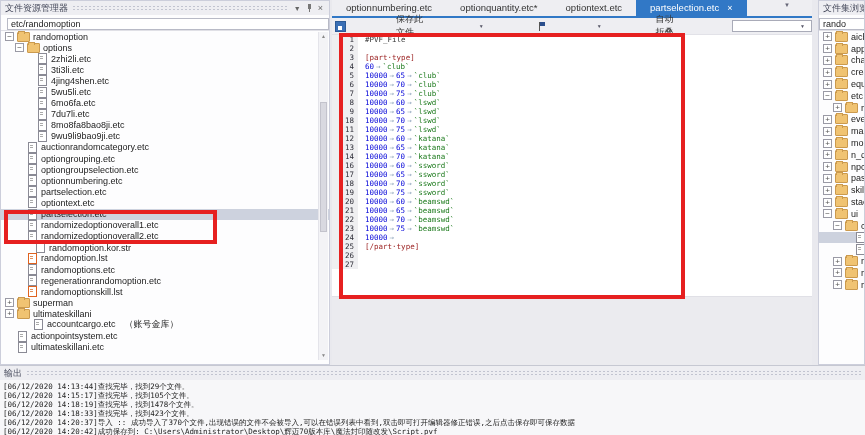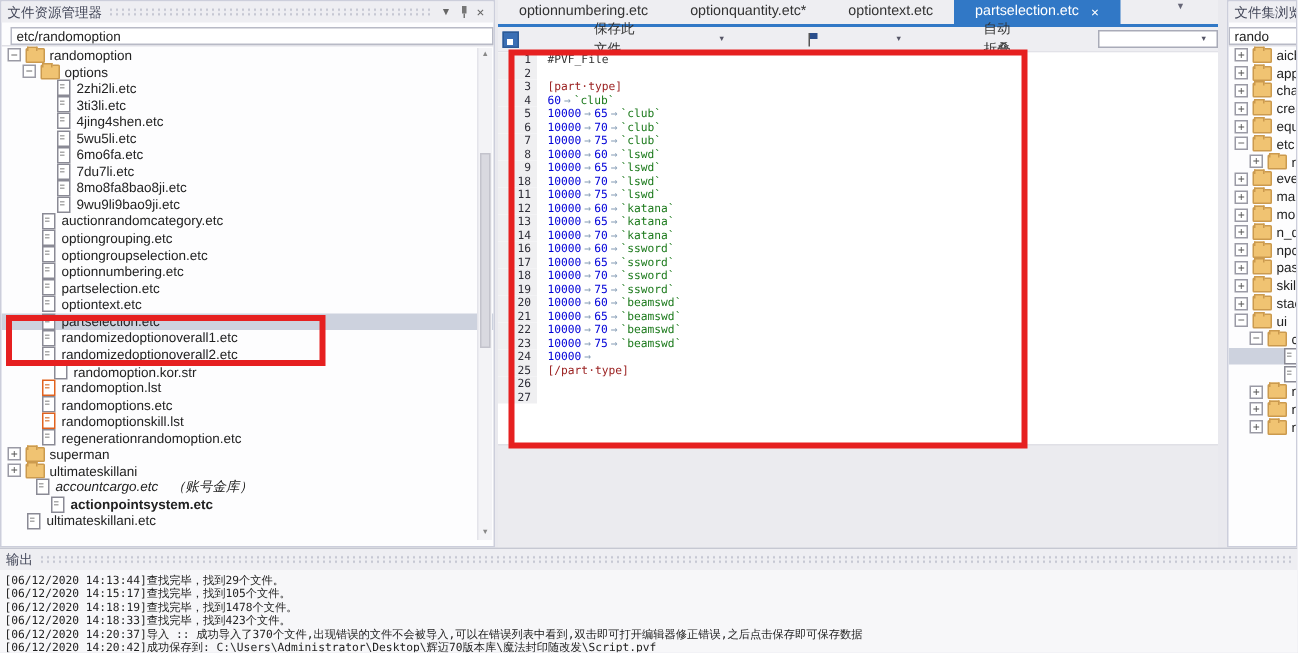--- a/index.html
+++ b/index.html
@@ -187,44 +187,44 @@
           <span class="ficon lst"></span>
           <span>randomoption.lst</span>
         </div>
         <div class="trow" style="height: 11.1px; padding-left: 14px;">
           <span class="spacer"></span>
           <span class="ficon etc"></span>
           <span>randomoptions.etc</span>
         </div>
         <div class="trow" style="height: 11.1px; padding-left: 14px;">
           <span class="spacer"></span>
+          <span class="ficon etc"></span>
+          <span>regenerationrandomoption.etc</span>
+        </div>
+        <div class="trow" style="height: 11.1px; padding-left: 14px;">
+          <span class="spacer"></span>
           <span class="ficon lst"></span>
           <span>randomoptionskill.lst</span>
         </div>
-        <div class="trow" style="height: 11.1px; padding-left: 14px;">
-          <span class="spacer"></span>
-          <span class="ficon etc"></span>
-          <span>regenerationrandomoption.etc</span>
-        </div>
         <div class="trow" style="height: 11.1px; padding-left: 4px;">
           <span class="expand">+</span>
           <span class="folder"></span>
           <span>superman</span>
         </div>
         <div class="trow" style="height: 11.1px; padding-left: 4px;">
           <span class="expand">+</span>
           <span class="folder"></span>
           <span>ultimateskillani</span>
         </div>
-        <div class="trow" style="height: 11.1px; padding-left: 10px; font-style: italic;">
+        <div class="trow" style="height: 11.1px; padding-left: 20px;">
           <span class="spacer"></span>
           <span class="ficon etc"></span>
           <span>accountcargo.etc　（账号金库）</span>
         </div>
-        <div class="trow" style="height: 11.1px; padding-left: 20px; font-weight: bold;">
+        <div class="trow" style="height: 11.1px; padding-left: 4px;">
           <span class="spacer"></span>
           <span class="ficon etc"></span>
           <span>actionpointsystem.etc</span>
         </div>
         <div class="trow" style="height: 11.1px; padding-left: 4px;">
           <span class="spacer"></span>
           <span class="ficon etc"></span>
           <span>ultimateskillani.etc</span>
         </div>
       </div>

